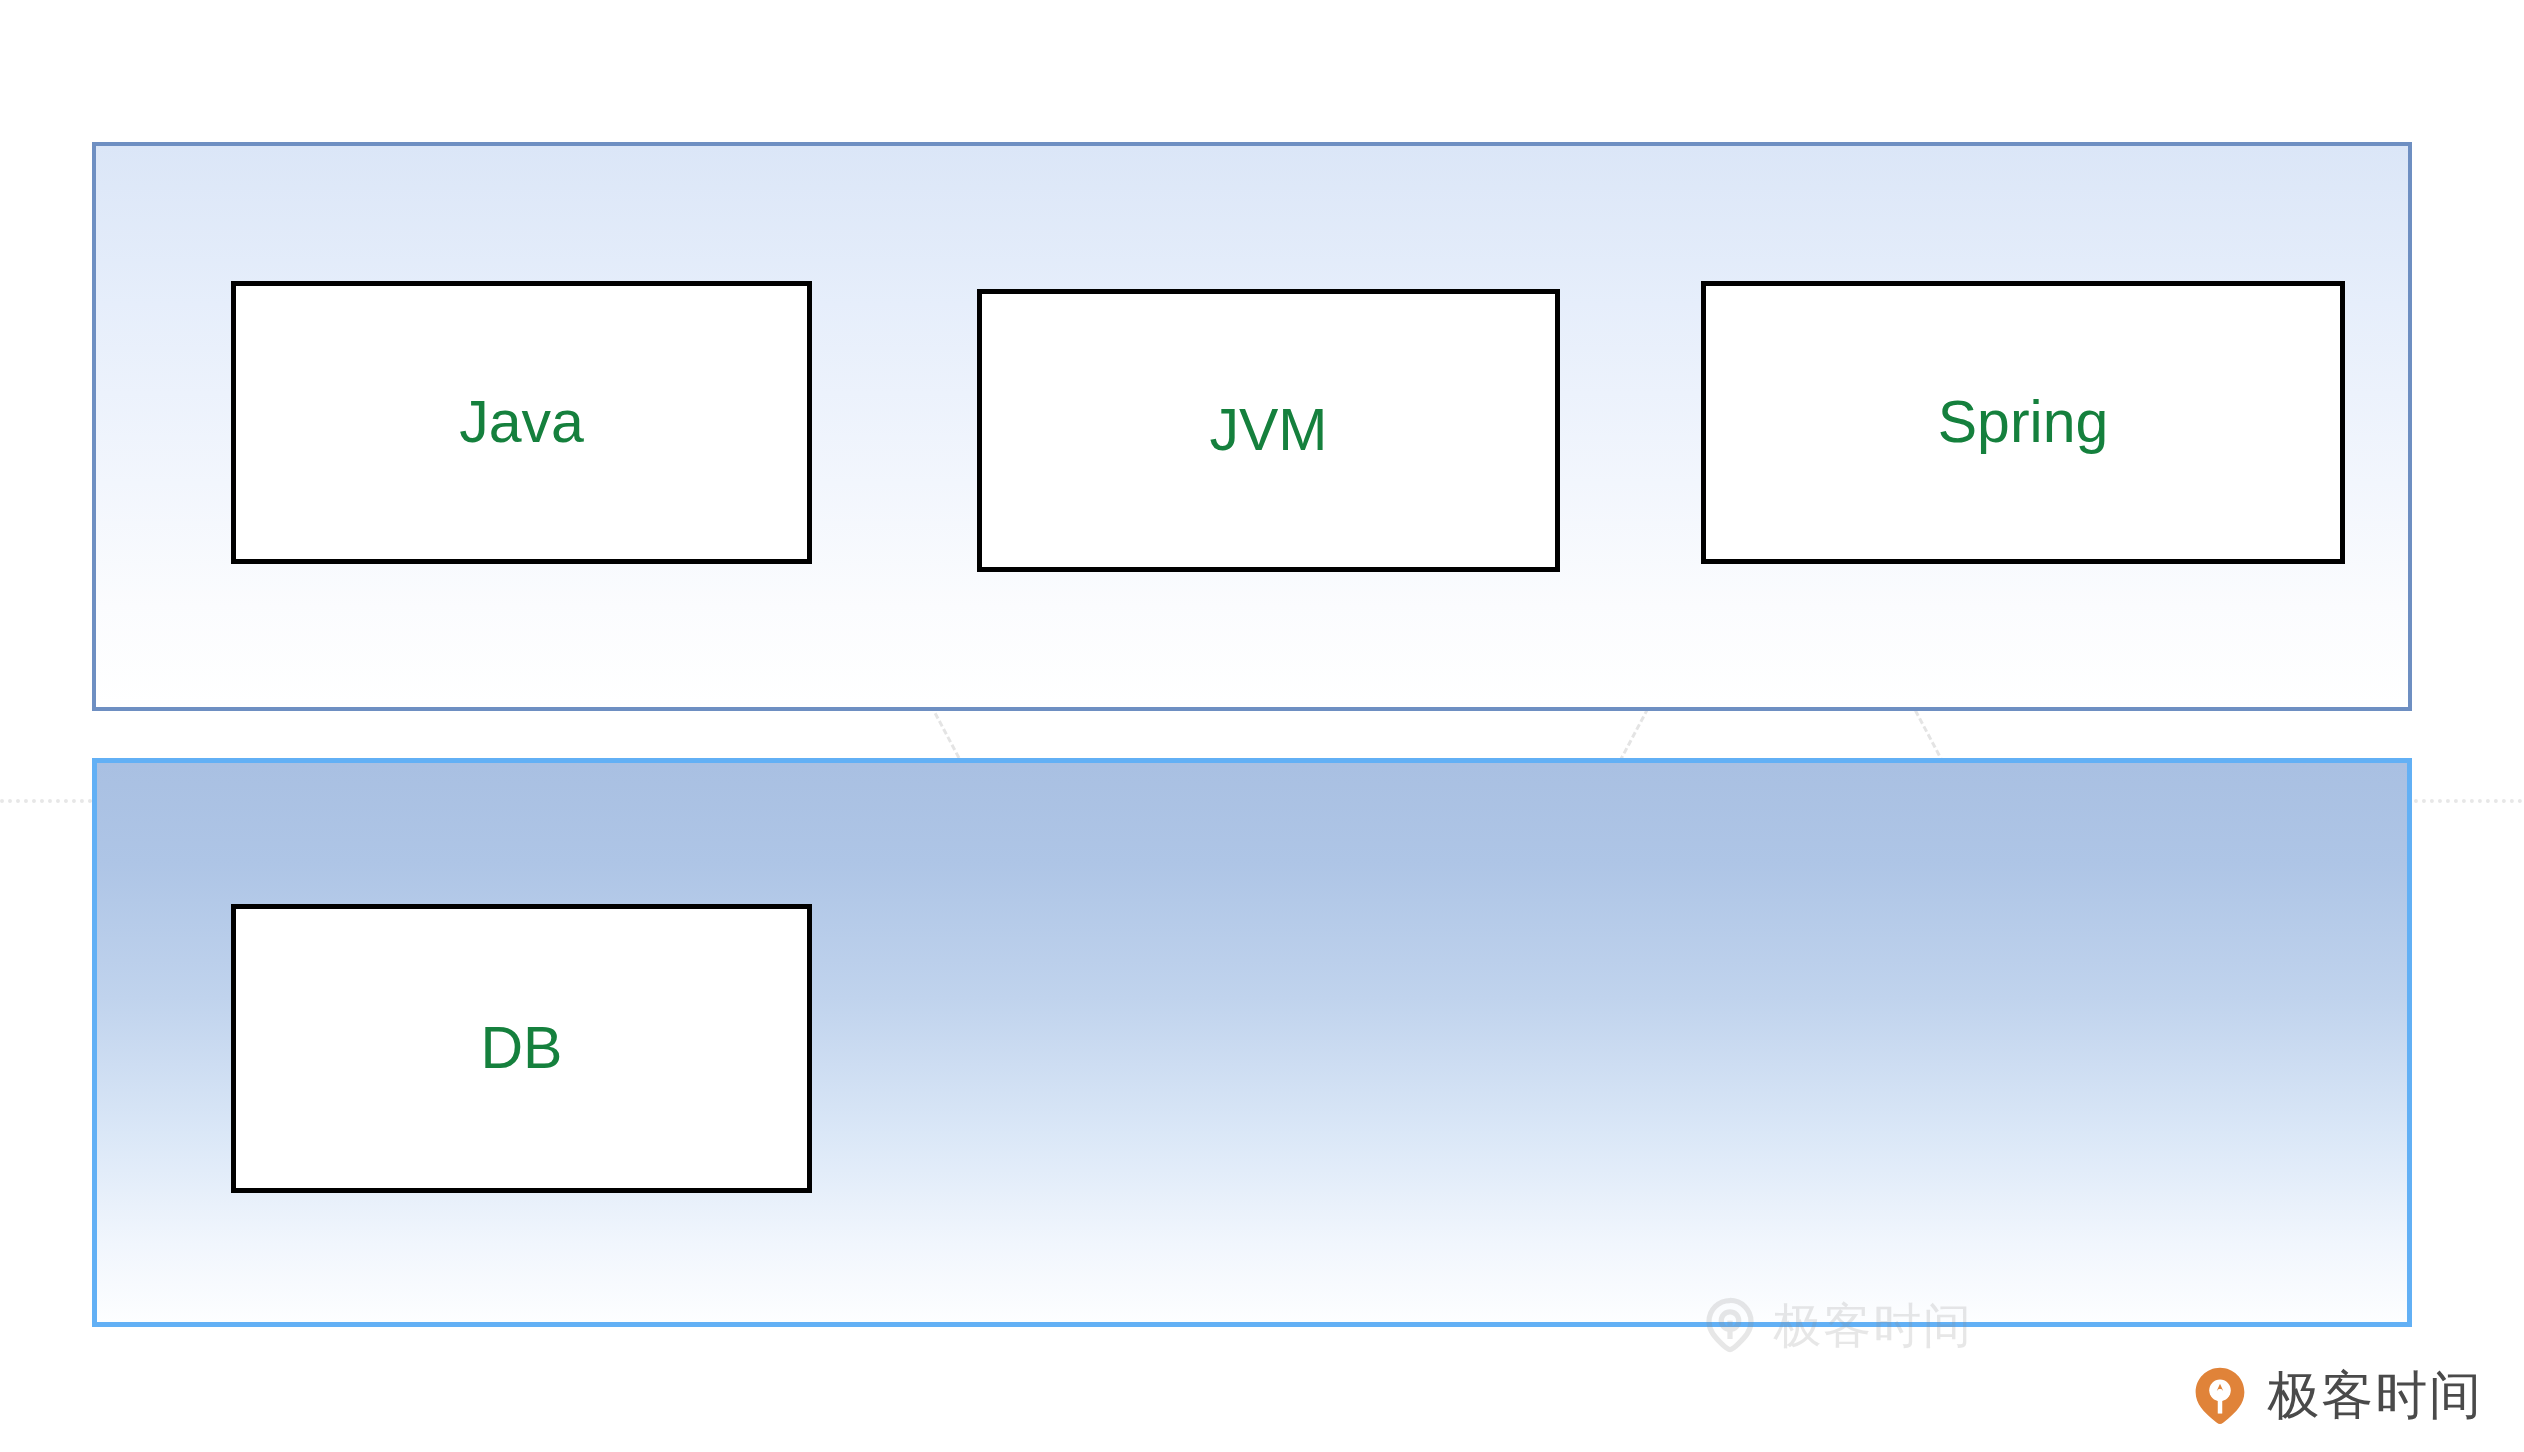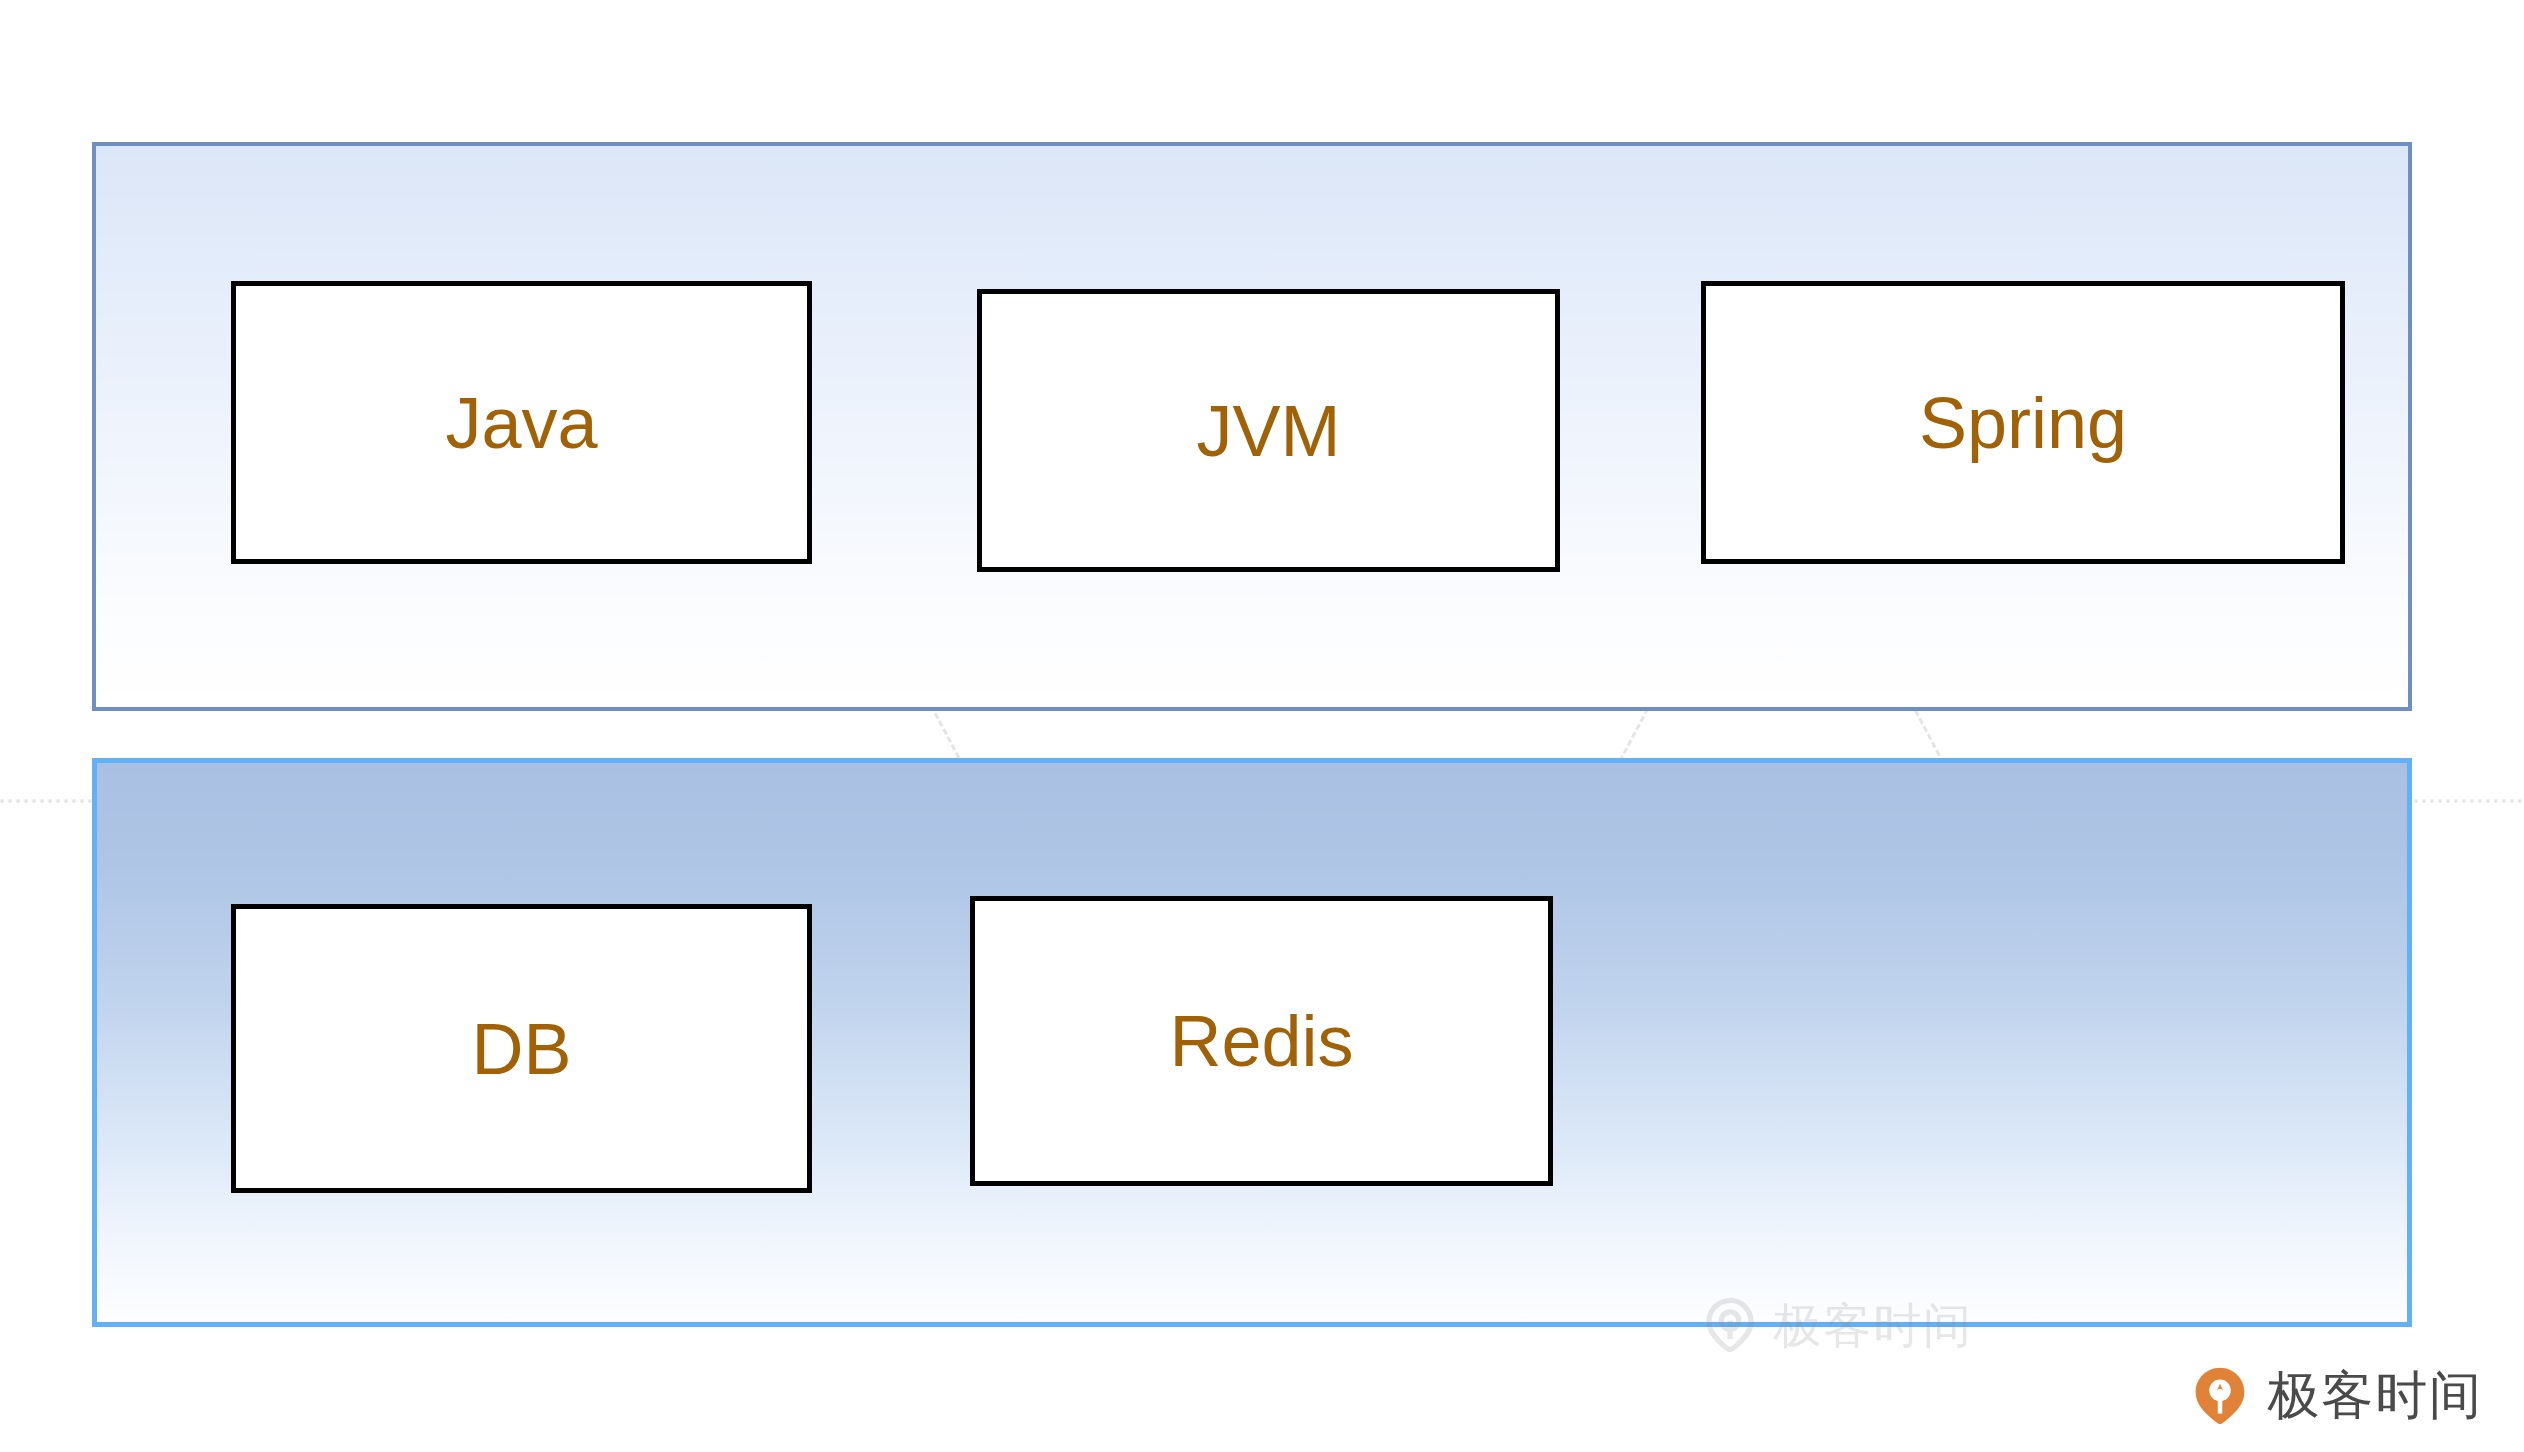--- a/index.html
+++ b/index.html
@@ -93,22 +93,22 @@
     position: absolute;
     box-sizing: border-box;
     background: #ffffff;
     border: 5.8px solid #000000;
     display: flex;
     align-items: center;
     justify-content: center;
     z-index: 3;
   }
   .node .label {
-    font-size: 72px;
-    color: #a16207;
+    font-size: 59px;
+    color: #15803d;
     line-height: 1;
     white-space: nowrap;
     font-family: "Liberation Sans", sans-serif;
     text-align: center;
   }
 
   
   #node-java   { left: 231px;  top: 281px; width: 581px; height: 283px; }
   #node-jvm    { left: 977px; top: 281px; width: 583px; height: 283px; margin-top: 8px; }
   #node-spring { left: 1701px; top: 281px; width: 644px; height: 283px; }
@@ -192,23 +192,20 @@
     <span class="label">JVM</span>
   </div>
   <div class="node" id="node-spring">
     <span class="label">Spring</span>
   </div>
 
   <div class="panel" id="panel-infra"></div>
 
   <div class="node" id="node-db">
     <span class="label">DB</span>
-  </div>
-  <div class="node" id="node-redis">
-    <span class="label">Redis</span>
   </div>
 
   <div class="wm-mark" style="left:1702px; top:1297px; z-index:4;">
     <svg class="wm-logo" viewBox="0 0 64 64">
       <path d="M32 4C18.7 4 8 14.7 8 28c0 11 7 18 14 25 4 4 8 7 10 7s6-3 10-7c7-7 14-14 14-25C56 14.7 45.3 4 32 4z" fill="none" stroke="#8a8a8a" stroke-width="6"></path>
       <circle cx="32" cy="27" r="10" fill="none" stroke="#8a8a8a" stroke-width="6"></circle>
       <path d="M32 27 L32 48" stroke="#8a8a8a" stroke-width="6" fill="none"></path>
     </svg>
     <span class="wm-text">极客时间</span>
   </div>

